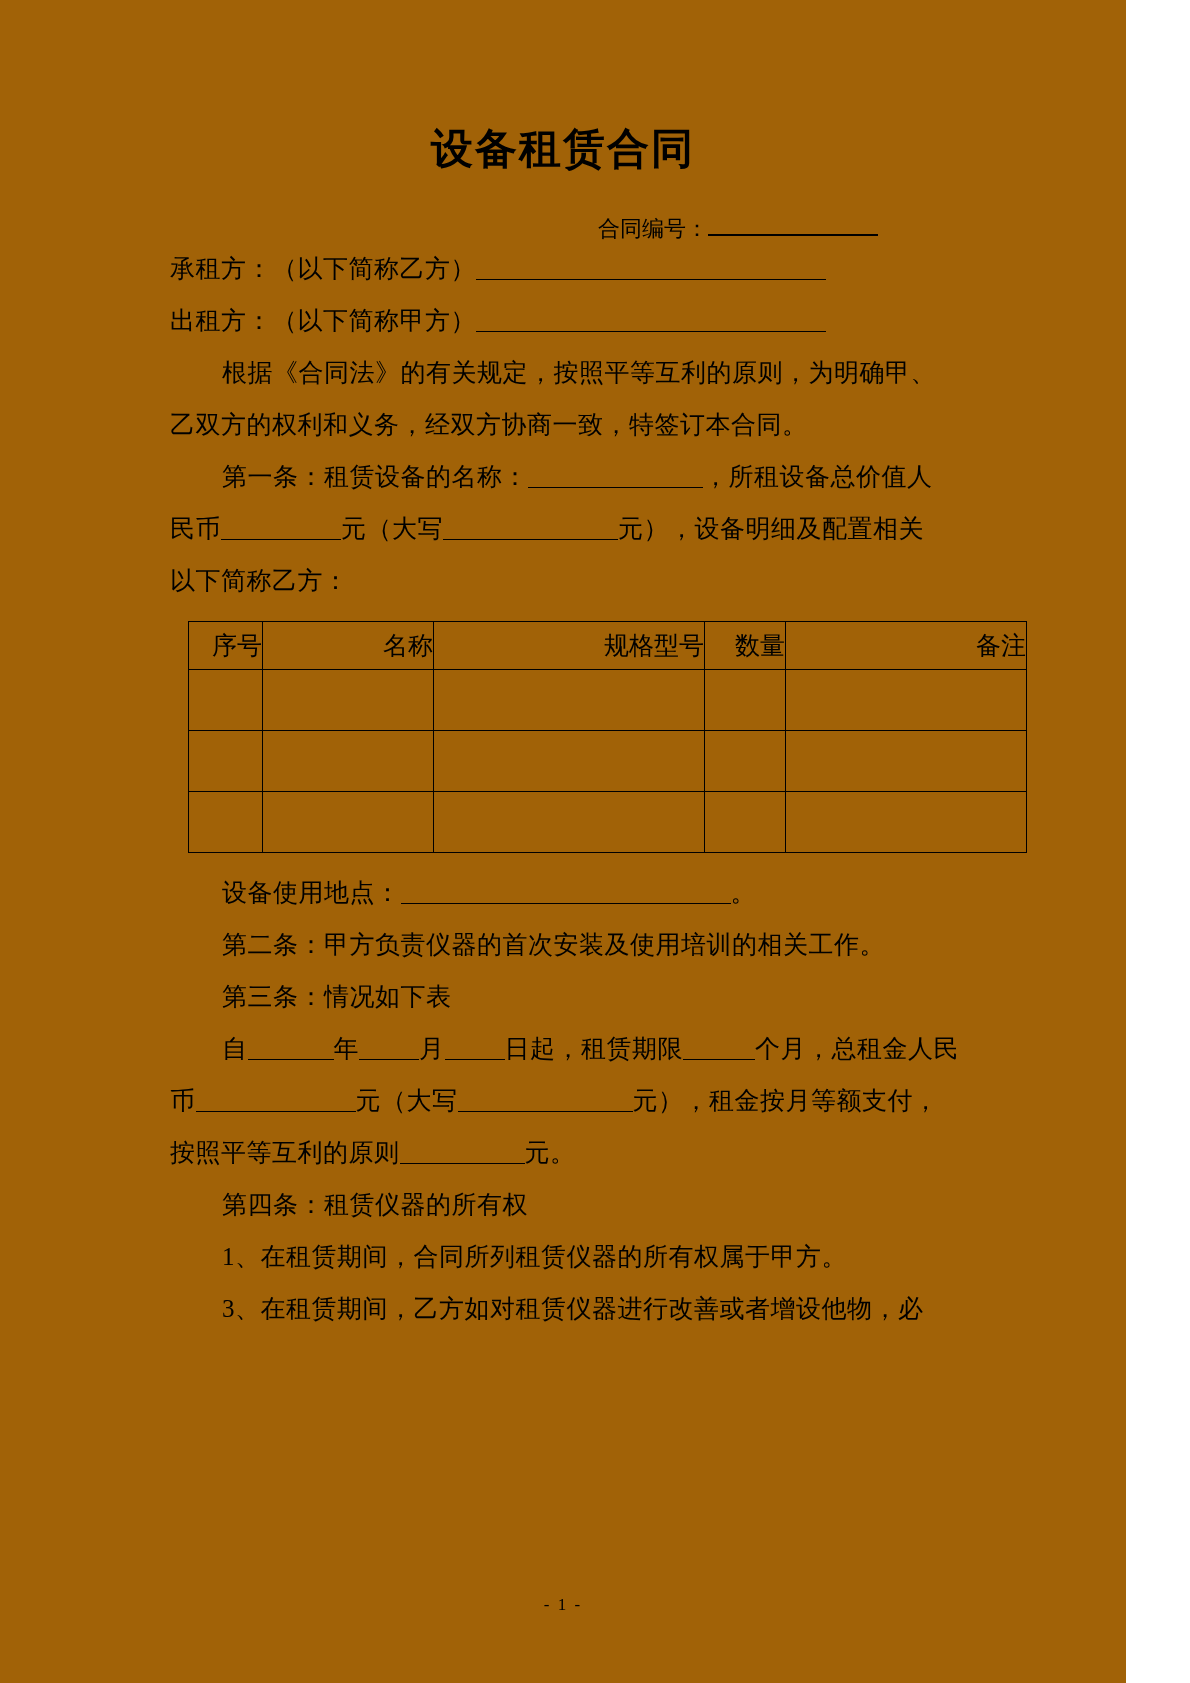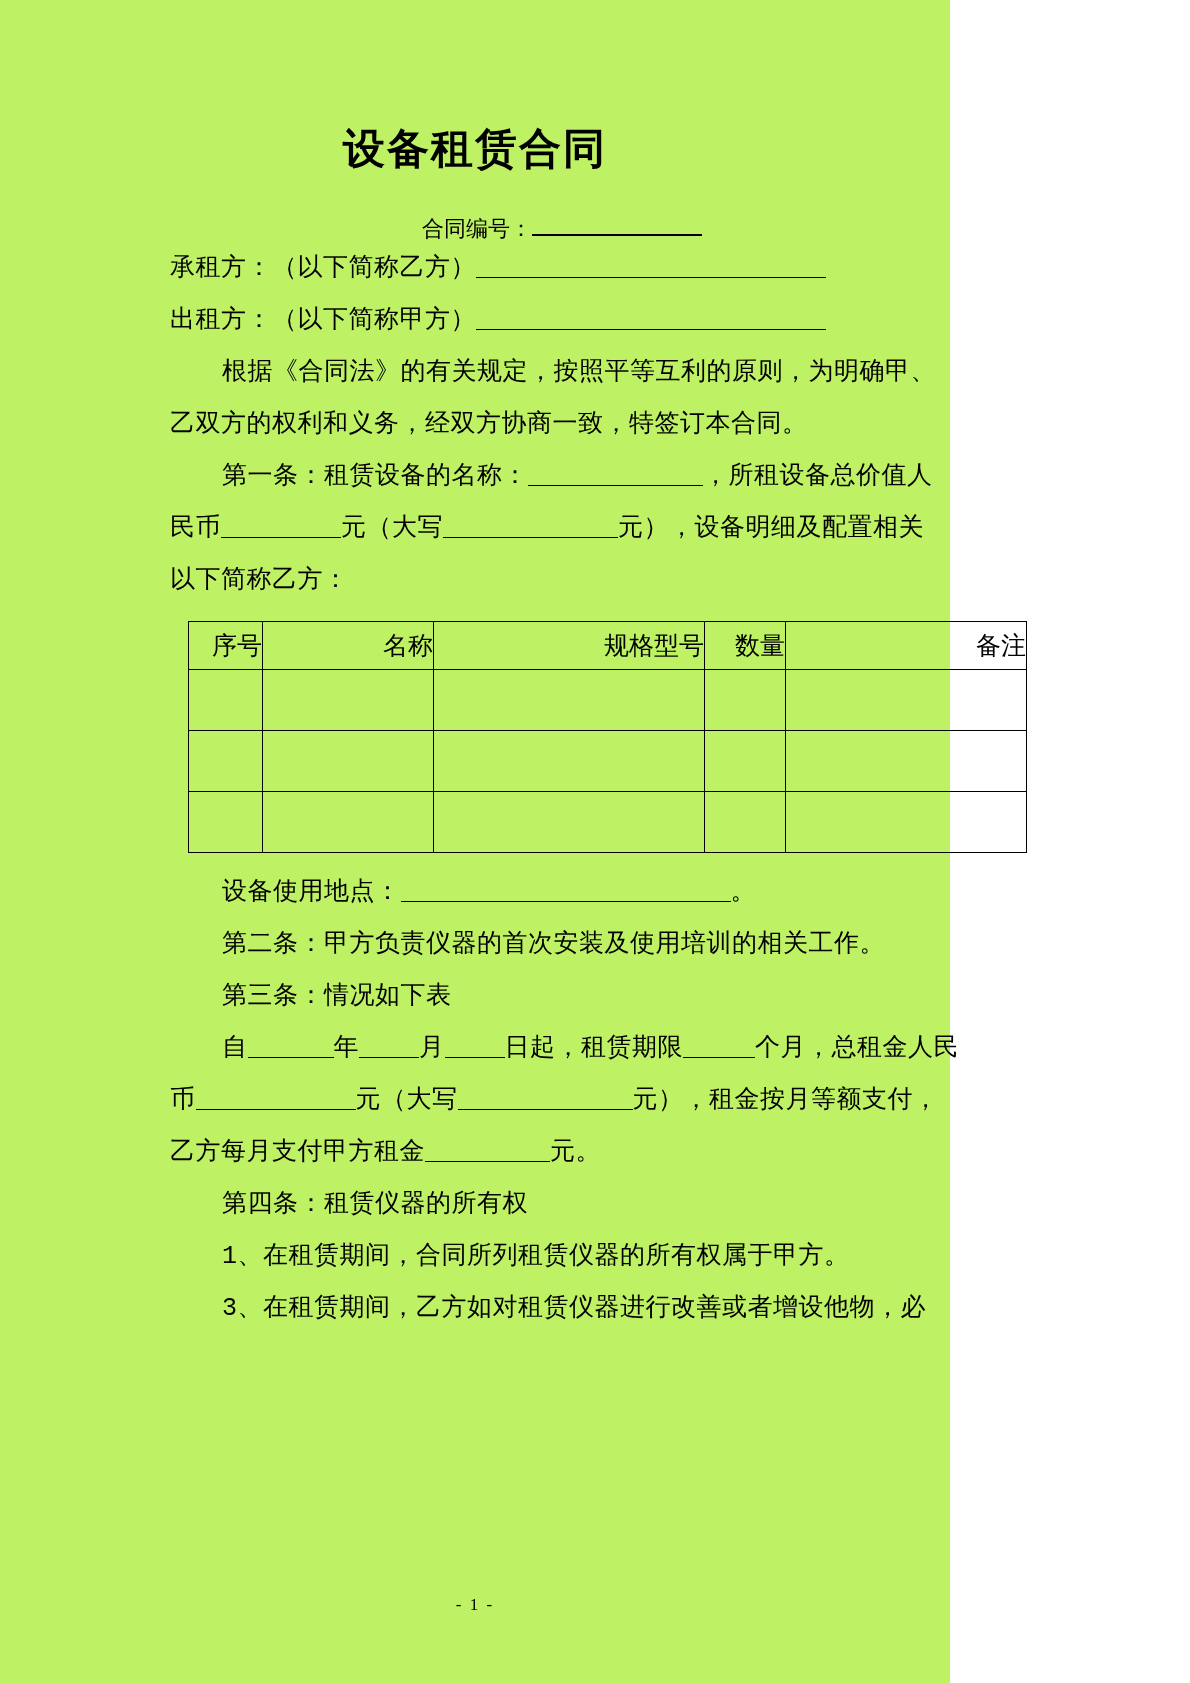--- a/index.html
+++ b/index.html
@@ -11,25 +11,25 @@
     width: 1190px;
     height: 1683px;
     font-family: "Liberation Serif", "DejaVu Serif", serif;
     color: #000000;
     position: relative;
     overflow: hidden;
   }
 
   .page {
     position: relative;
-    width: 950px;
+    width: 1126px;
     height: 1683px;
     box-sizing: border-box;
     padding: 0;
-    background: #bef264;
+    background: #a16207;
   }
 
   
   .doc-title {
     text-align: center;
     font-family: "DejaVu Sans", "Liberation Sans", sans-serif;
     font-weight: 700;
     font-size: 42px;
     letter-spacing: 2px;
     margin: 0;
@@ -50,21 +50,20 @@
   .contract-no-row .blank {
     display: inline-block;
     border-bottom: 2px solid #000;
     vertical-align: baseline;
   }
 
   
   .body-block {
     padding-left: 170px;
     padding-right: 160px;
-    font-family: Liberation Mono, monospace;
   }
   p.line {
     margin: 0;
     font-size: 25px;
     line-height: 52px;
     white-space: nowrap;
     letter-spacing: 0.5px;
   }
   p.indent {
     text-indent: 52px;
@@ -185,21 +184,21 @@
     <p class="line indent"><span>设备使用地点：</span><span class="ul" style="width:330px;"></span><span>。</span></p>
 
     <p class="line indent">第二条：甲方负责仪器的首次安装及使用培训的相关工作。</p>
 
     <p class="line indent">第三条：情况如下表</p>
 
     <p class="line indent"><span>自</span><span class="ul" style="width:86px;"></span><span>年</span><span class="ul" style="width:60px;"></span><span>月</span><span class="ul" style="width:60px;"></span><span>日起，租赁期限</span><span class="ul" style="width:72px;"></span><span>个月，总租金人民</span></p>
 
     <p class="line"><span>币</span><span class="ul" style="width:160px;"></span><span>元（大写</span><span class="ul" style="width:175px;"></span><span>元），租金按月等额支付，</span></p>
 
-    <p class="line"><span>乙方每月支付甲方租金</span><span class="ul" style="width:125px;"></span><span>元。</span></p>
+    <p class="line"><span>按照平等互利的原则</span><span class="ul" style="width:125px;"></span><span>元。</span></p>
 
     <p class="line indent">第四条：租赁仪器的所有权</p>
 
     <p class="line indent">1、在租赁期间，合同所列租赁仪器的所有权属于甲方。</p>
     <p class="line indent">3、在租赁期间，乙方如对租赁仪器进行改善或者增设他物，必</p>
   </div>
 
   <div class="page-footer">- 1 -</div>
 
 </div>

